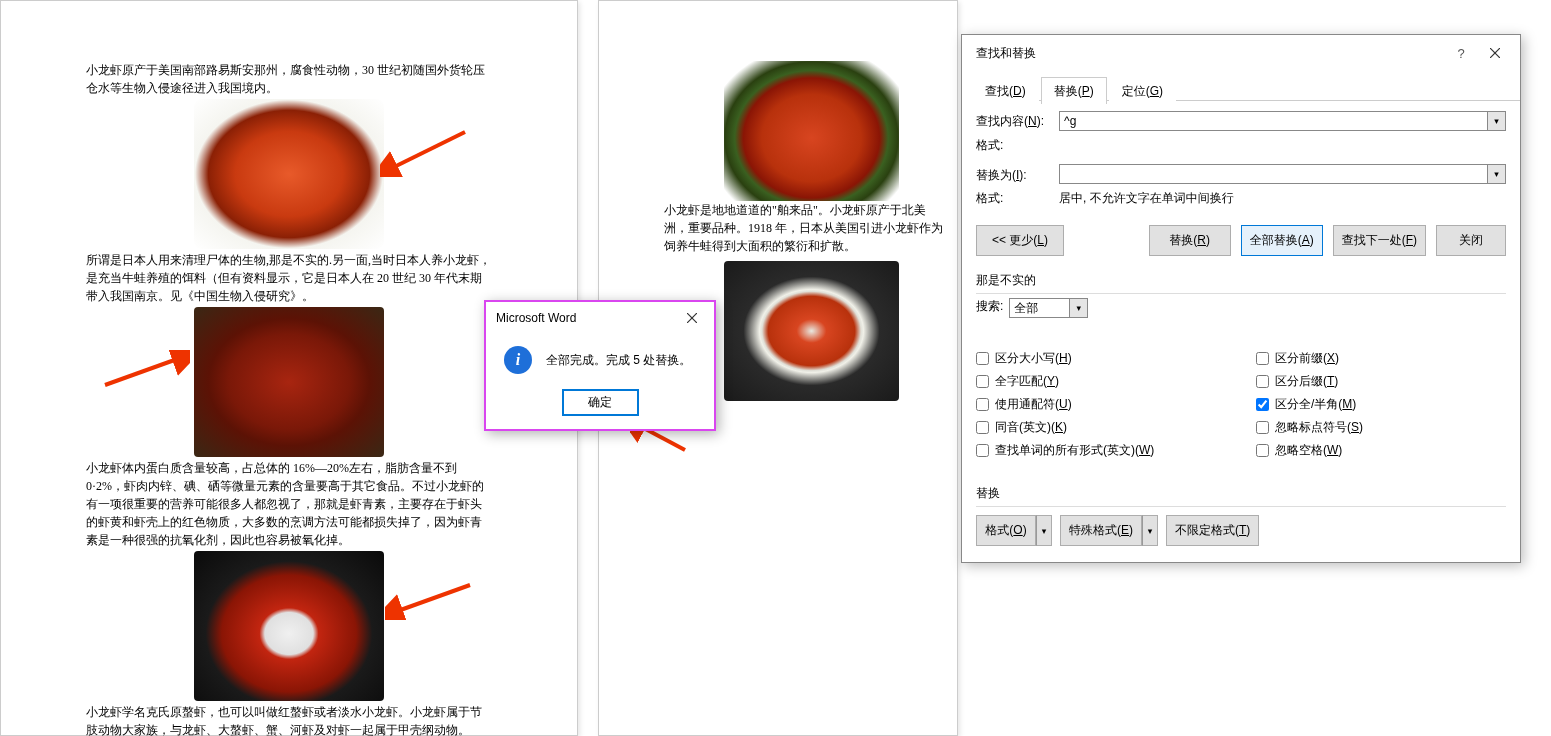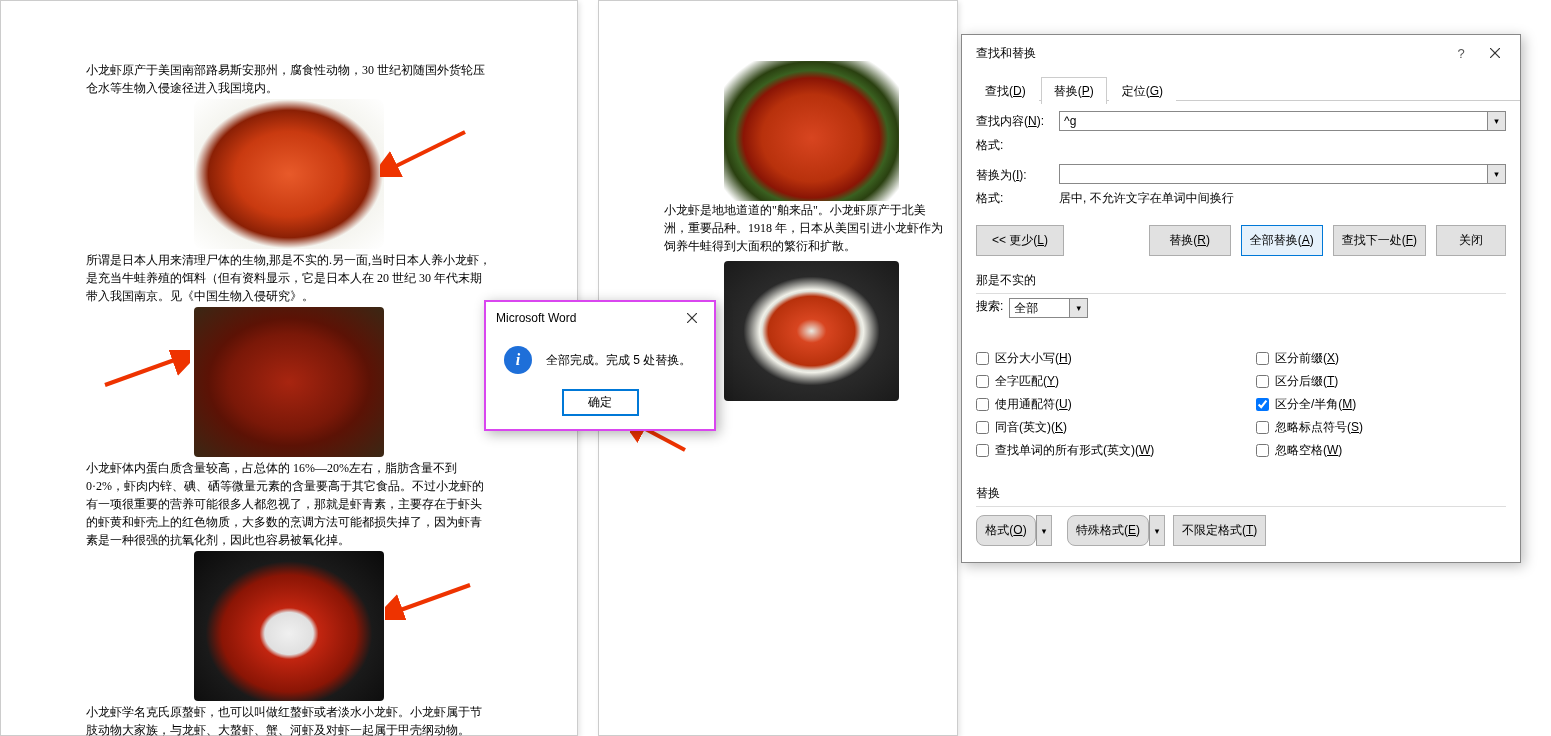--- a/index.html
+++ b/index.html
@@ -64,21 +64,21 @@
 .small-select input { width: 61px; padding: 2px 4px; border: 1px solid #888; font-size: 12px; height: 20px; }
 
 .cb-cols { display: flex; padding: 0 14px 6px 14px; gap: 40px; }
 .cb-col-l { width: 240px; }
 .cb-col-r { flex: 1; }
 .cb { display: flex; align-items: center; gap: 6px; margin-bottom: 6px; font-size: 12px; cursor: pointer; }
 .cb input { width: 13px; height: 13px; }
 
 .bottom-btns { display: flex; padding: 8px 14px 16px 14px; gap: 8px; }
 .btn-dd { display: flex; }
-.btn-dd .btn { border-radius: 8px; }
+.btn-dd .btn { border-radius: 0; }
 .btn-dd .dd { width: 16px; padding: 3px 0; background: #e1e1e1; border: 1px solid #adadad; border-left: 1px solid #999; font-size: 9px; display: flex; align-items: center; justify-content: center; cursor: pointer; }
 
 .red-squiggle { border-bottom: 2px dotted #e00; }
 </style>
 </head>
 <body>
 
 <div class="page page-left">
   <div class="content">
     <p>小龙虾原产于美国南部路易斯安那州，腐食性动物，30 世纪初随国外货轮压仓水等生物入侵途径进入我国境内。</p>
@@ -264,18 +264,18 @@
 
   <div class="section-label" style="padding-top:14px;">替换</div>
   <hr class="sep">
 
   <div class="bottom-btns">
     <div class="btn-dd">
       <button class="btn" style="min-width:60px;">格式(<u>O</u>)</button>
         <div class="dd">▾</div>
     </div>
     <div class="btn-dd">
-      <button class="btn" style="min-width:75px;margin-left:7px;">特殊格式(<u>E</u>)</button>
+      <button class="btn" style="min-width:75px;">特殊格式(<u>E</u>)</button>
         <div class="dd">▾</div>
     </div>
     <button class="btn">不限定格式(<u>T</u>)</button>
   </div>
 </div>
 
 </body></html>

